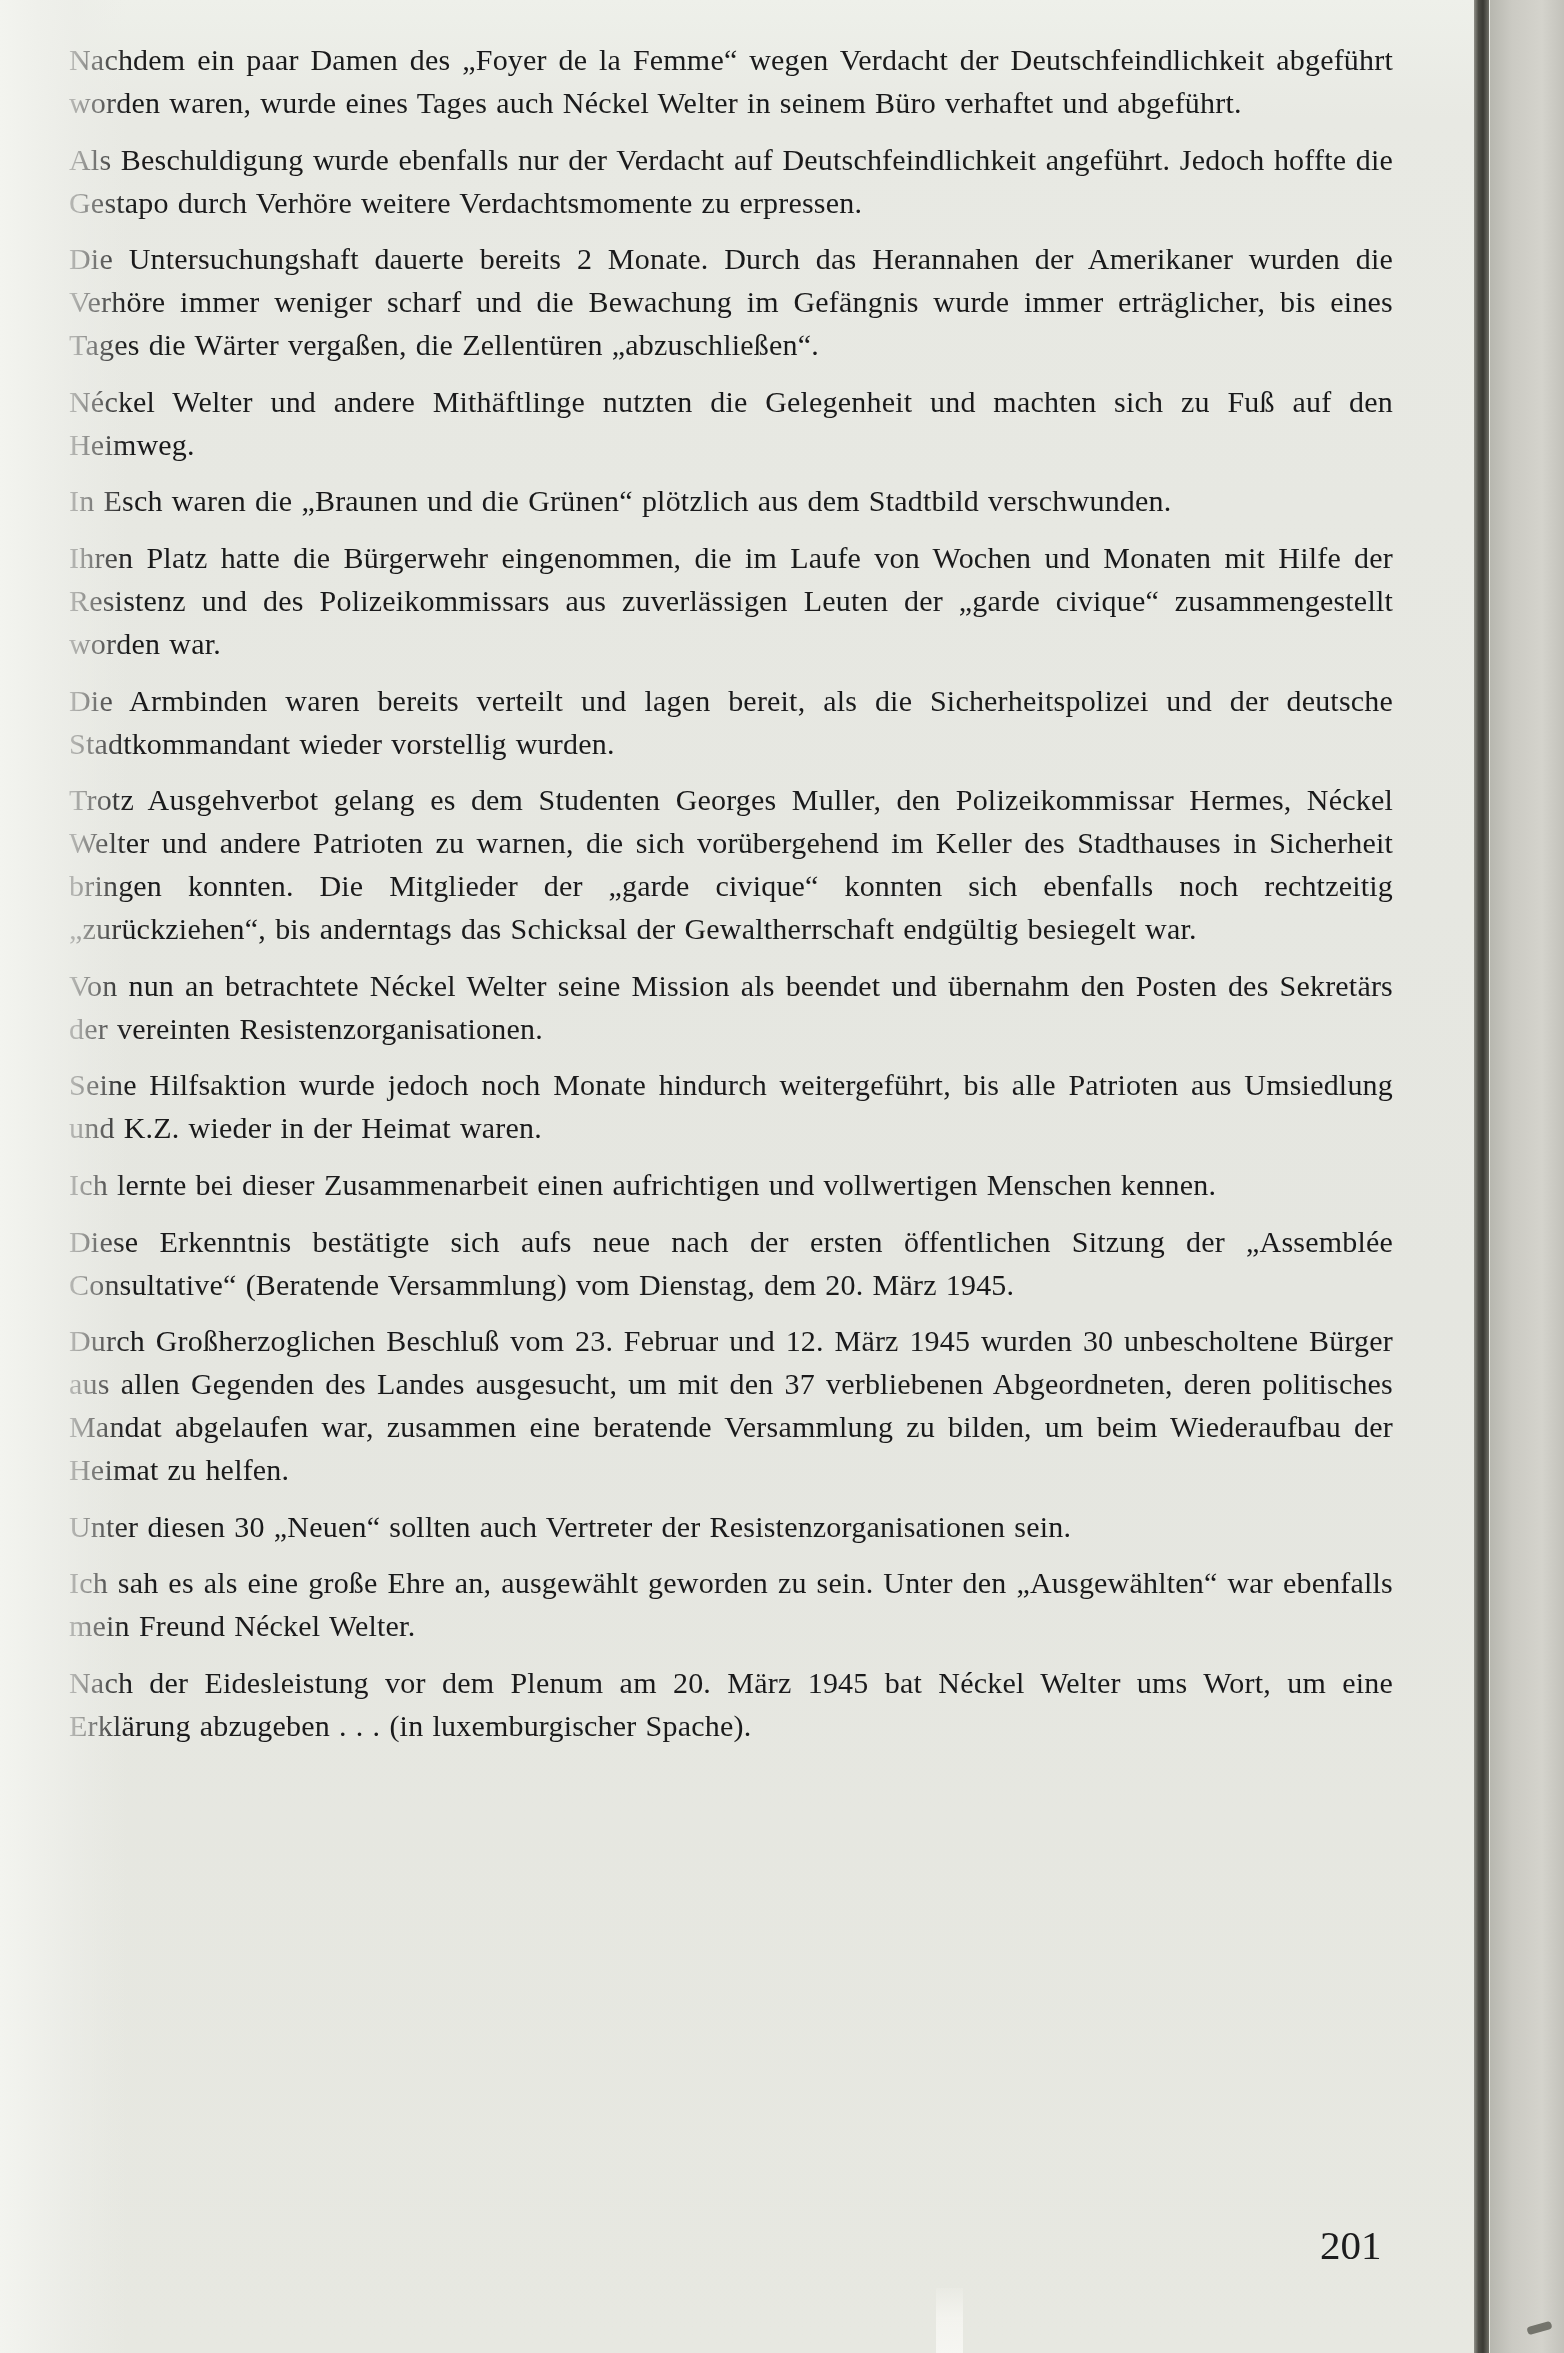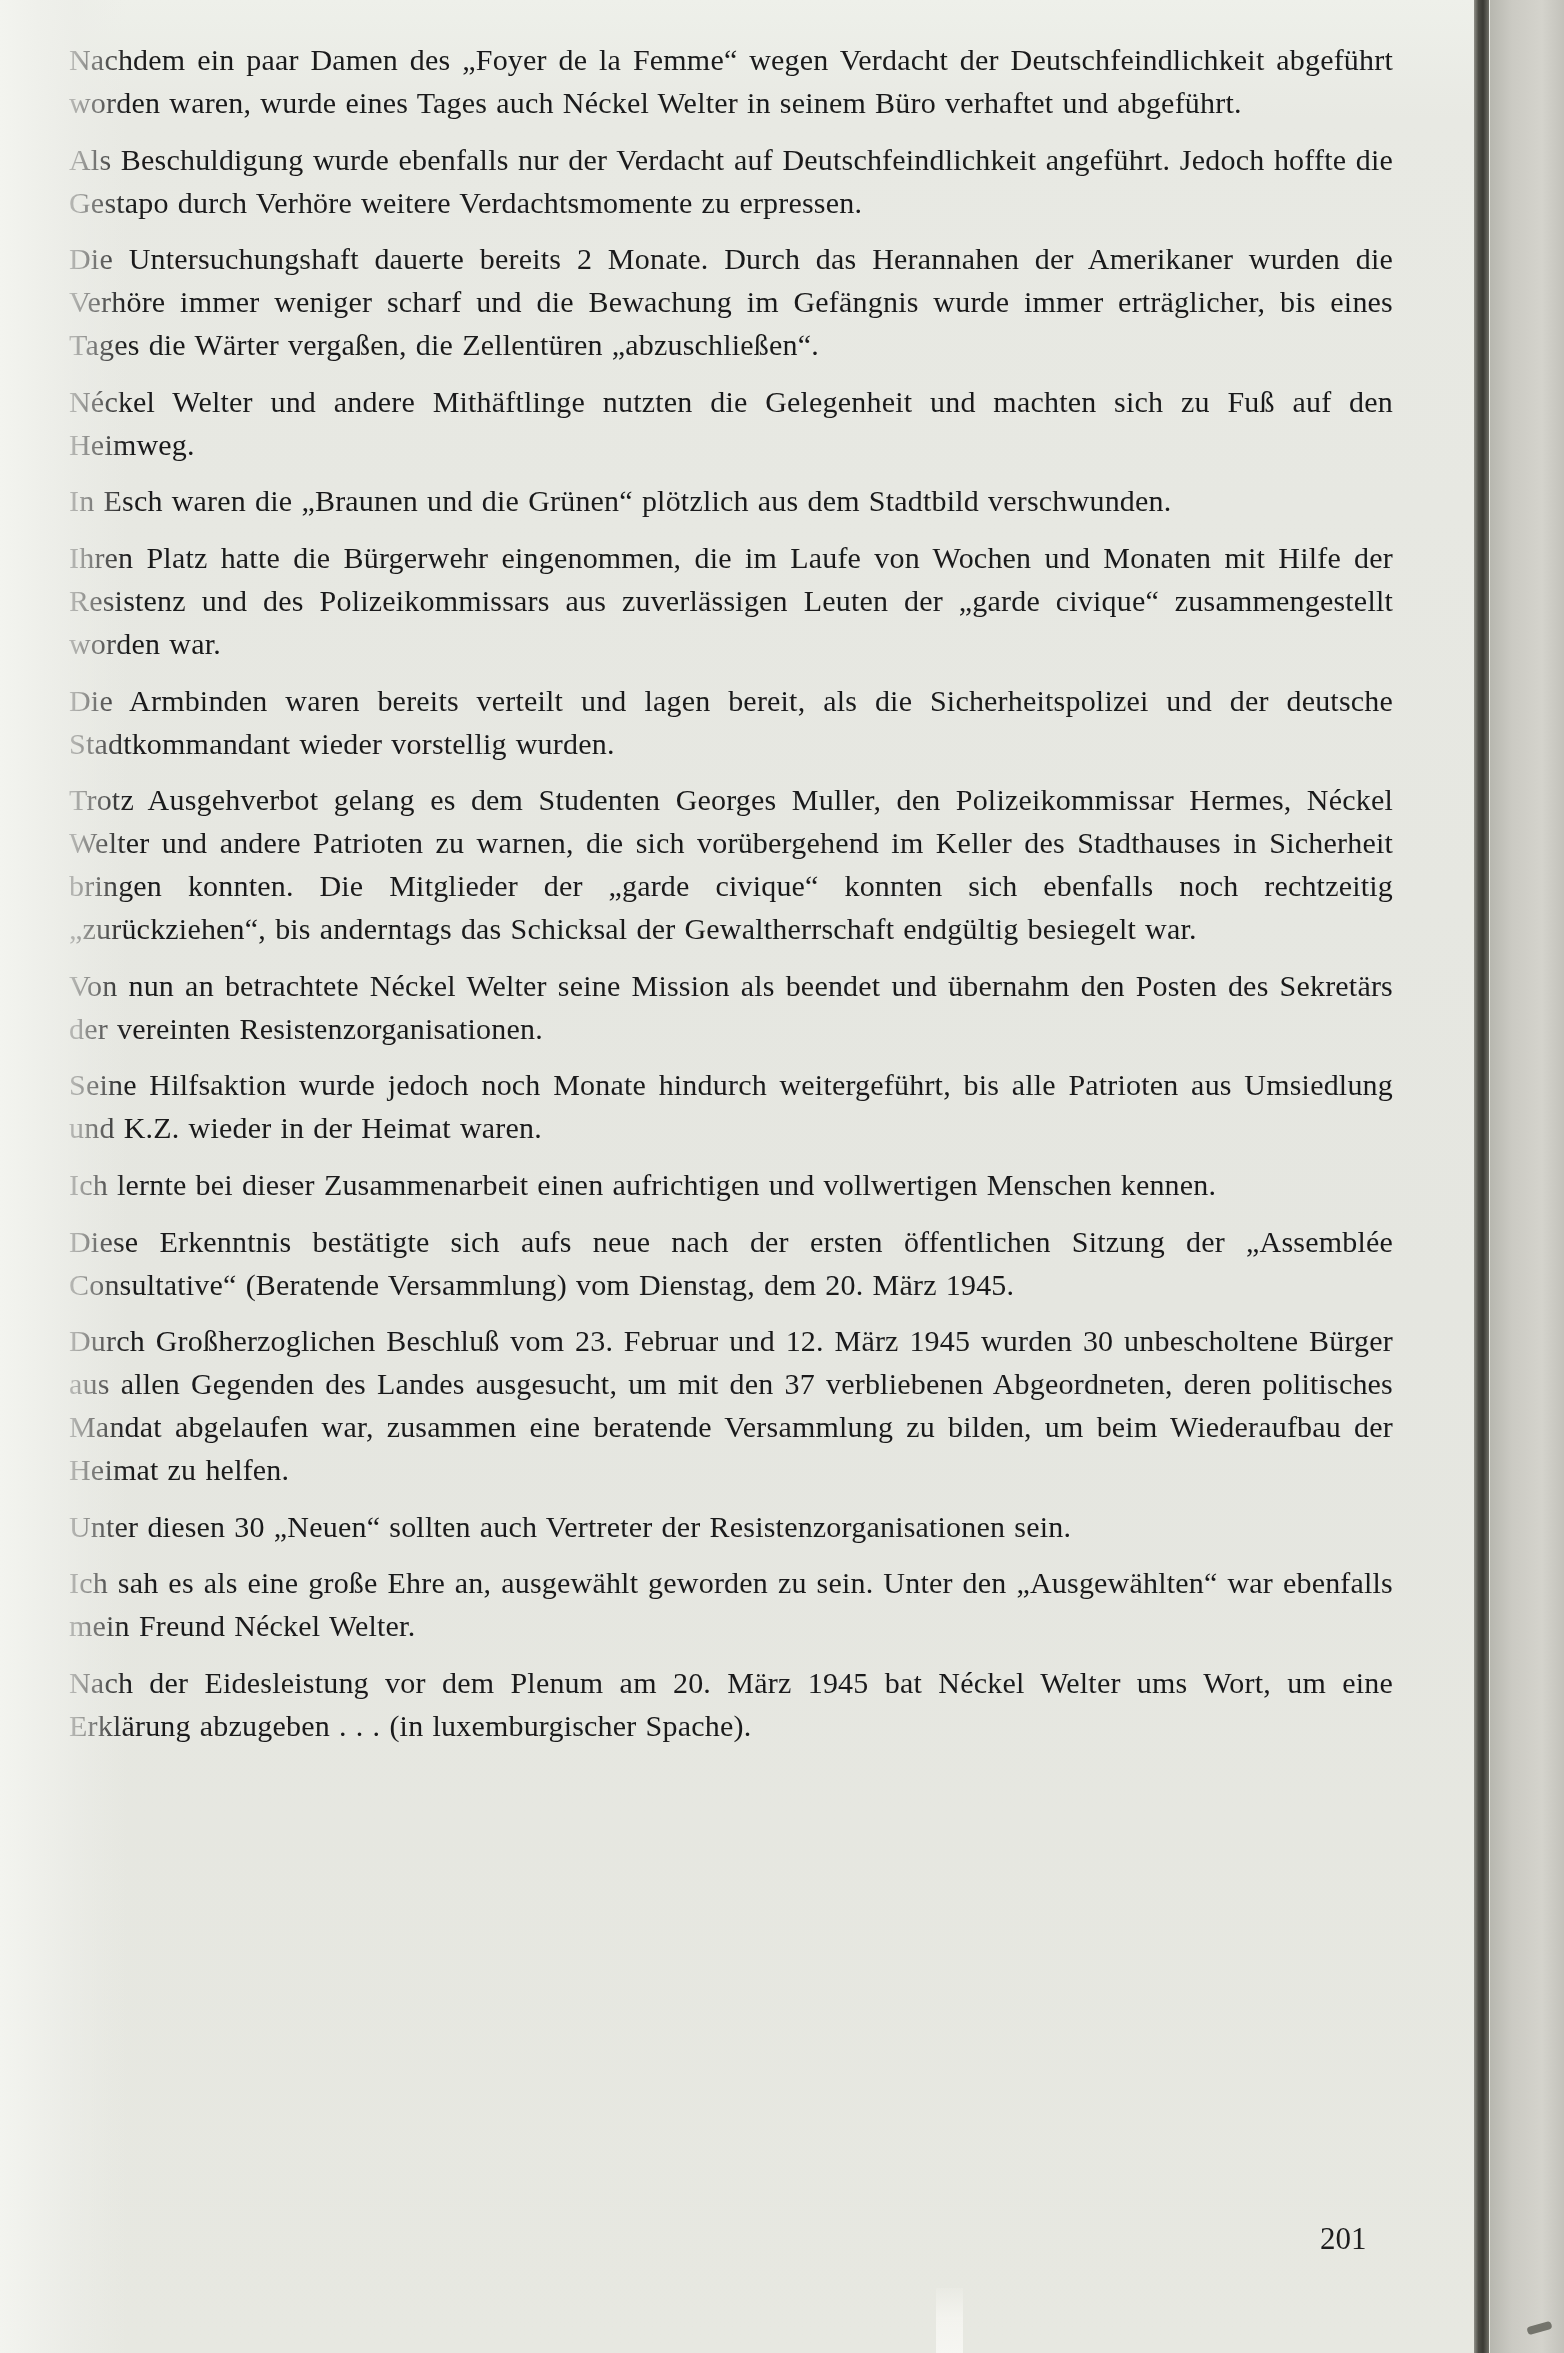--- a/index.html
+++ b/index.html
@@ -28,21 +28,21 @@
     word-spacing: 1.4px;
   }
   .text-block p {
     margin: 0 0 13.6px 0;
   }
   .page-number {
     position: absolute;
     left: 1320px;
     top: 2221px;
     font-family: "Liberation Serif", "DejaVu Serif", serif;
-    font-size: 31px;
+    font-size: 41px;
     color: #1c1c1d;
   }
   
   .left-fade {
     position: absolute;
     top: 0;
     left: 0;
     width: 127px;
     height: 2354px;
     background: linear-gradient(90deg,

